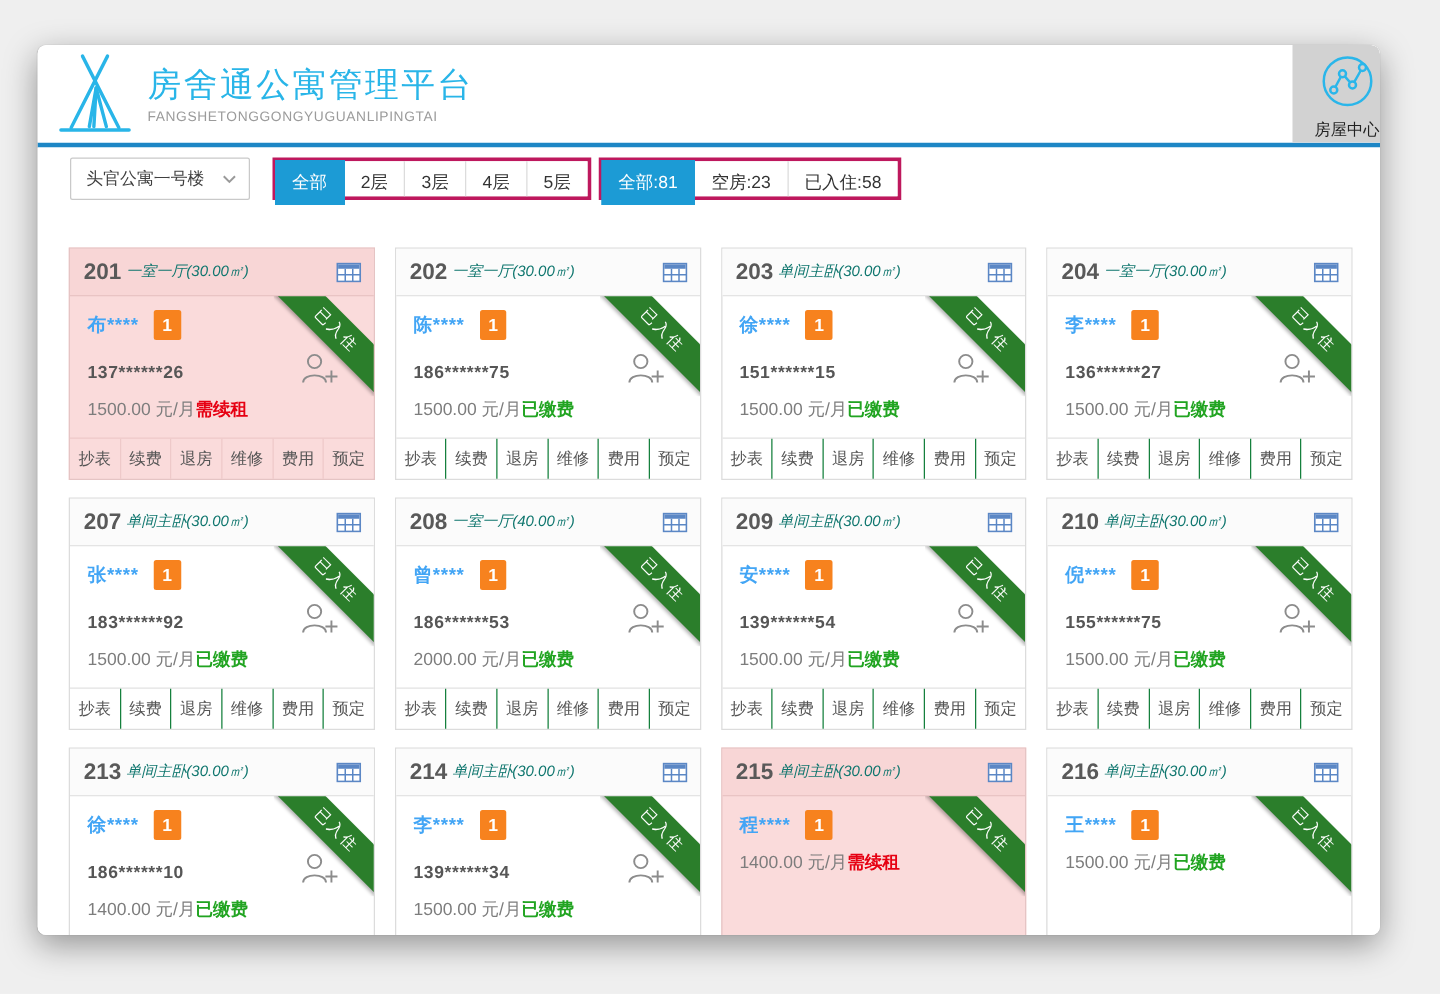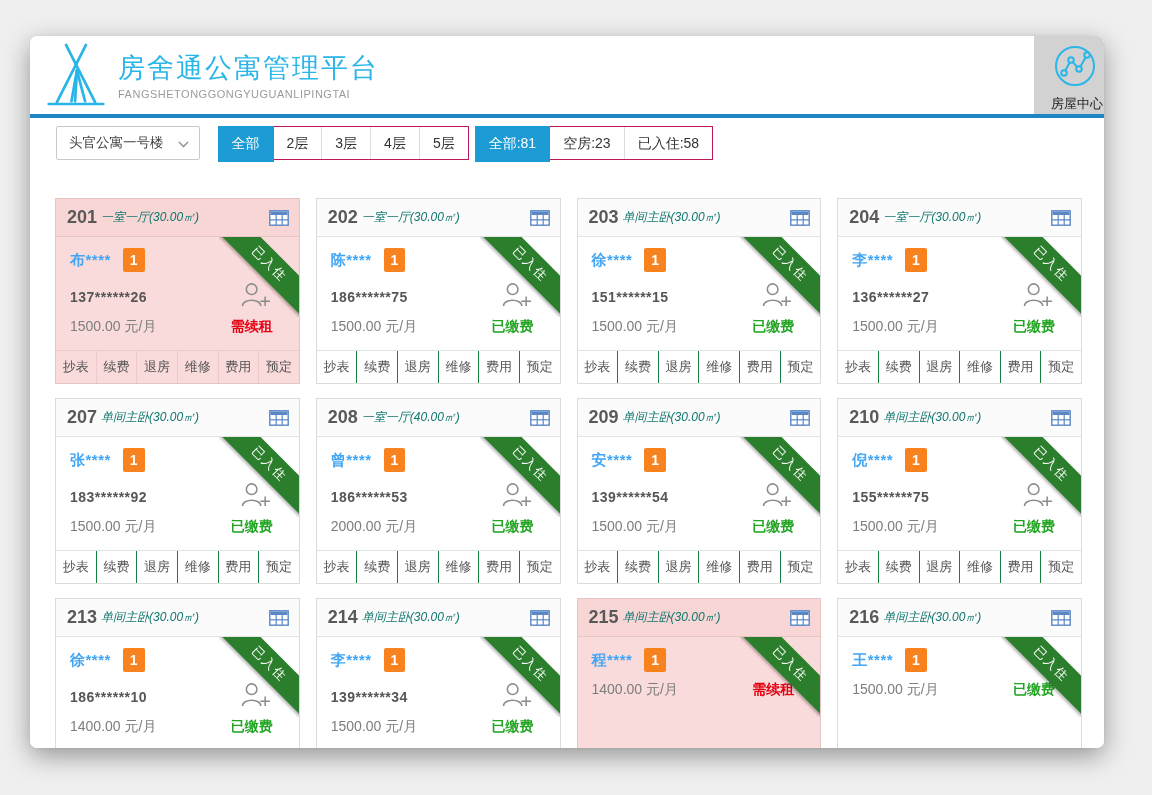--- a/index.html
+++ b/index.html
@@ -12,34 +12,34 @@
   }
 
   
   .header { position:relative; height:78px; display:flex; align-items:center; padding-left:16px; background:#fff; }
   .logo { margin-right:12px; margin-top:2px; }
   .title-block { display:flex; flex-direction:column;justify-content:center; }
   .app-title { font-size:27px; color:#29b5e8; letter-spacing:2px; font-weight:500; }
   .app-subtitle { font-size:11px; color:#9b9b9b; letter-spacing:.5px; margin-top:2px; }
   .nav-center-btn {
     position:absolute; right:0; top:0; width:70px; height:78px; background:#d2d2d2;
-    display:flex; flex-direction:column; align-items:flex-start; justify-content:flex-end;
+    display:flex; flex-direction:column; align-items:center; justify-content:flex-end;
     padding-bottom:1px; cursor:pointer; border-radius:0 7px 0 0;padding-left:17px;
   }
   .nav-center-btn .nav-label { font-size:13px; color:#222; white-space:nowrap; }
   .header-divider { height:4px; background:#1d86c5; }
 
   
   .filter-bar { display:flex; align-items:center; padding:8px 22px 8px 26px; background:#fff; }
   .building-select {
     display:flex; align-items:center; height:34px; border:1px solid #c9c9c9; background:#fff;
     padding:0 10px 0 12px; cursor:pointer; border-radius:2px;
   }
   .building-select .sel-label { font-size:13.5px; color:#3f3f3f; margin-right:14px; }
-  .tab-group { display:flex; border:1px solid #be185d; height:34px; }
+  .tab-group { display:flex; border:3px solid #be185d; height:34px; }
   .floor-tabs { margin-left:18px; }
   .stat-tabs { margin-left:6px; }
   .tab { line-height:32px; padding:0 13px; font-size:14px; color:#333; background:#fff; cursor:pointer; }
   .tab + .tab { border-left:1px solid #dcdcdc; }
   .tab.active { background:#1c9bd5; color:#fff; margin:-1px; line-height:34px; height:36px; padding:0 14px; position:relative; z-index:1; }
 
   
   .content { padding:30px 22px 0 25px; background:#fff; }
   .grid { display:grid; grid-template-columns:repeat(4, 1fr); column-gap:16px; row-gap:14px; }
 
@@ -53,21 +53,21 @@
   .cal-icon { display:flex; cursor:pointer; }
 
   .card-body { position:relative; padding:11px 14px 0 14px; height:113px; }
   .line { display:flex; align-items:center; }
   .name-line { margin-bottom:9px; }
   .tenant { font-size:15px; font-weight:bold; color:#42a5f5; cursor:pointer; letter-spacing:.5px; }
   .badge { background:#f7821e; color:#fff; font-size:14px; font-weight:bold; padding:4px 7px; margin-left:12px; border-radius:2px; }
   .phone-line { margin-bottom:6px; justify-content:space-between; }
   .phone { font-size:14px; font-weight:bold; color:#565656; letter-spacing:.5px; }
   .person-icon { margin-right:14px; cursor:pointer; }
-  .price-line { justify-content:space-between; }
+  .price-line { }
   .price { font-size:14px; color:#7d7d7d; }
   .status { font-size:14px; font-weight:bold; margin-right:12px; }
   .st-paid .status { color:#21a421; }
   .st-overdue .status { color:#e60012; }
 
   .ribbon-wrap { position:absolute; top:38px; right:0; width:80px; height:80px; overflow:hidden; pointer-events:none; }
   .ribbon {
     position:absolute; top:14px; right:-30px; width:120px; transform:rotate(45deg);
     background:#2b7e2b; color:#fff; font-size:12.5px; letter-spacing:2px; text-align:center;
     padding:5px 0; box-shadow:0 2px 3px rgba(0,0,0,.3);

